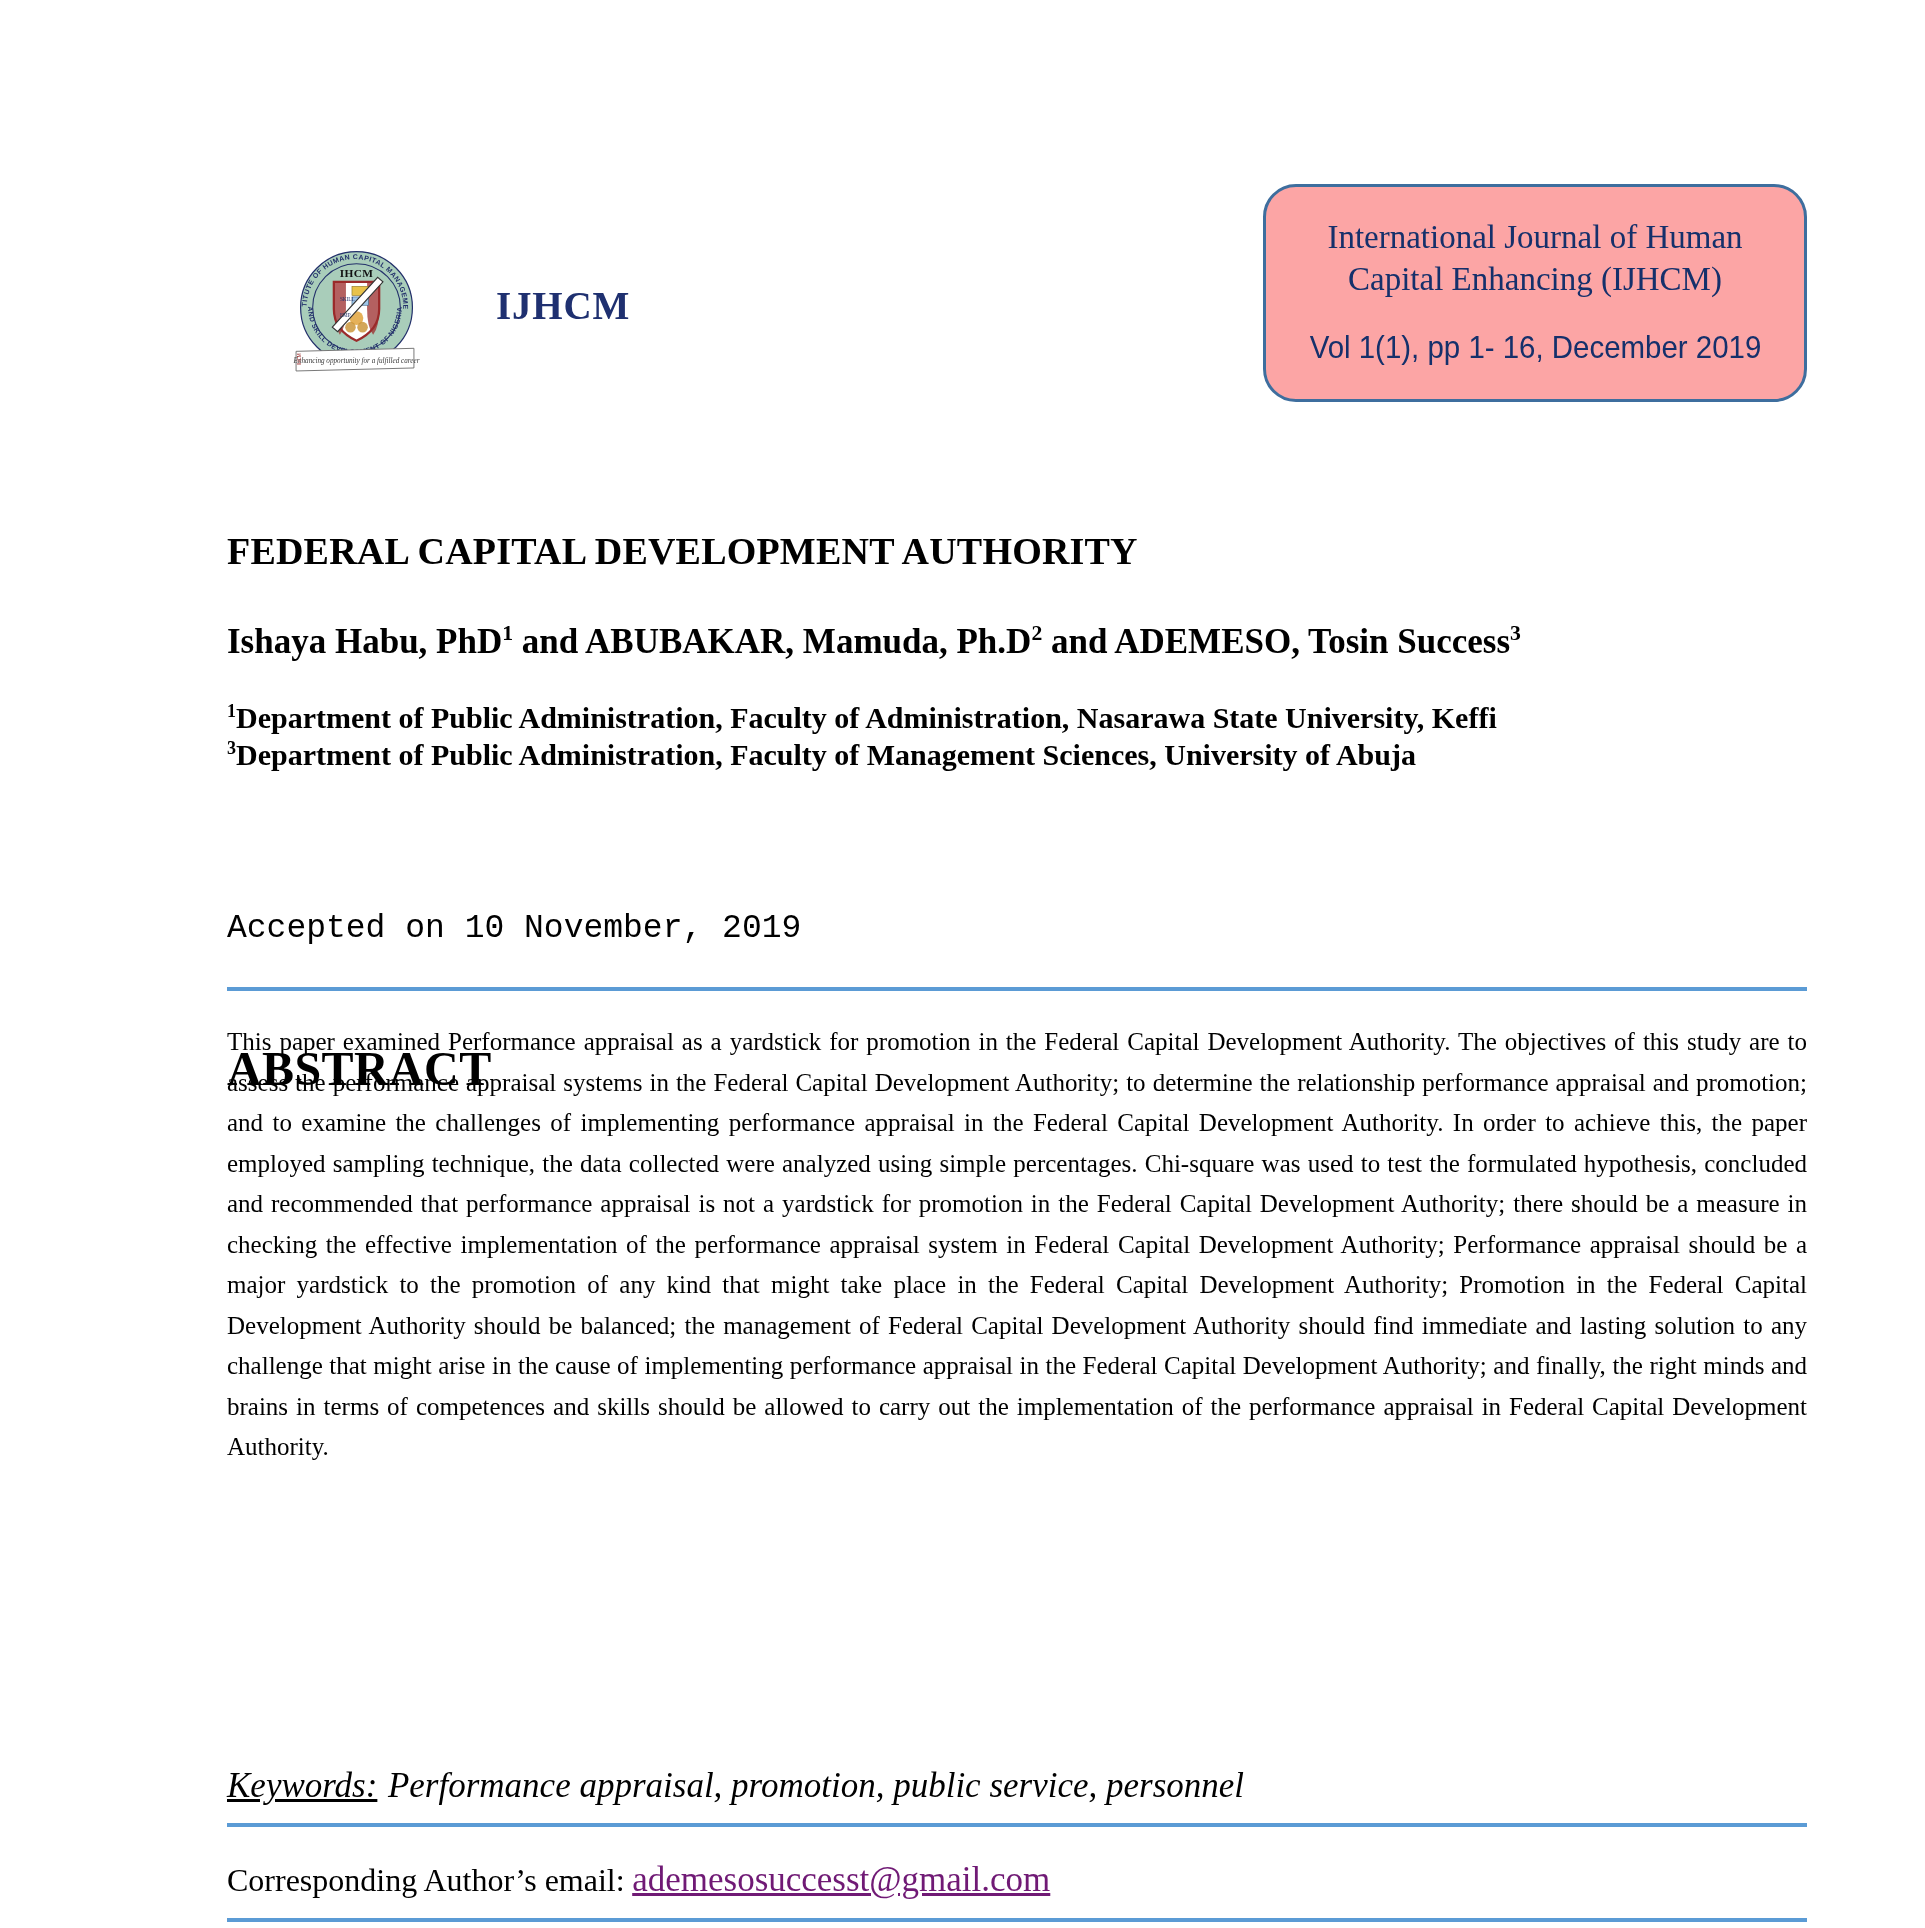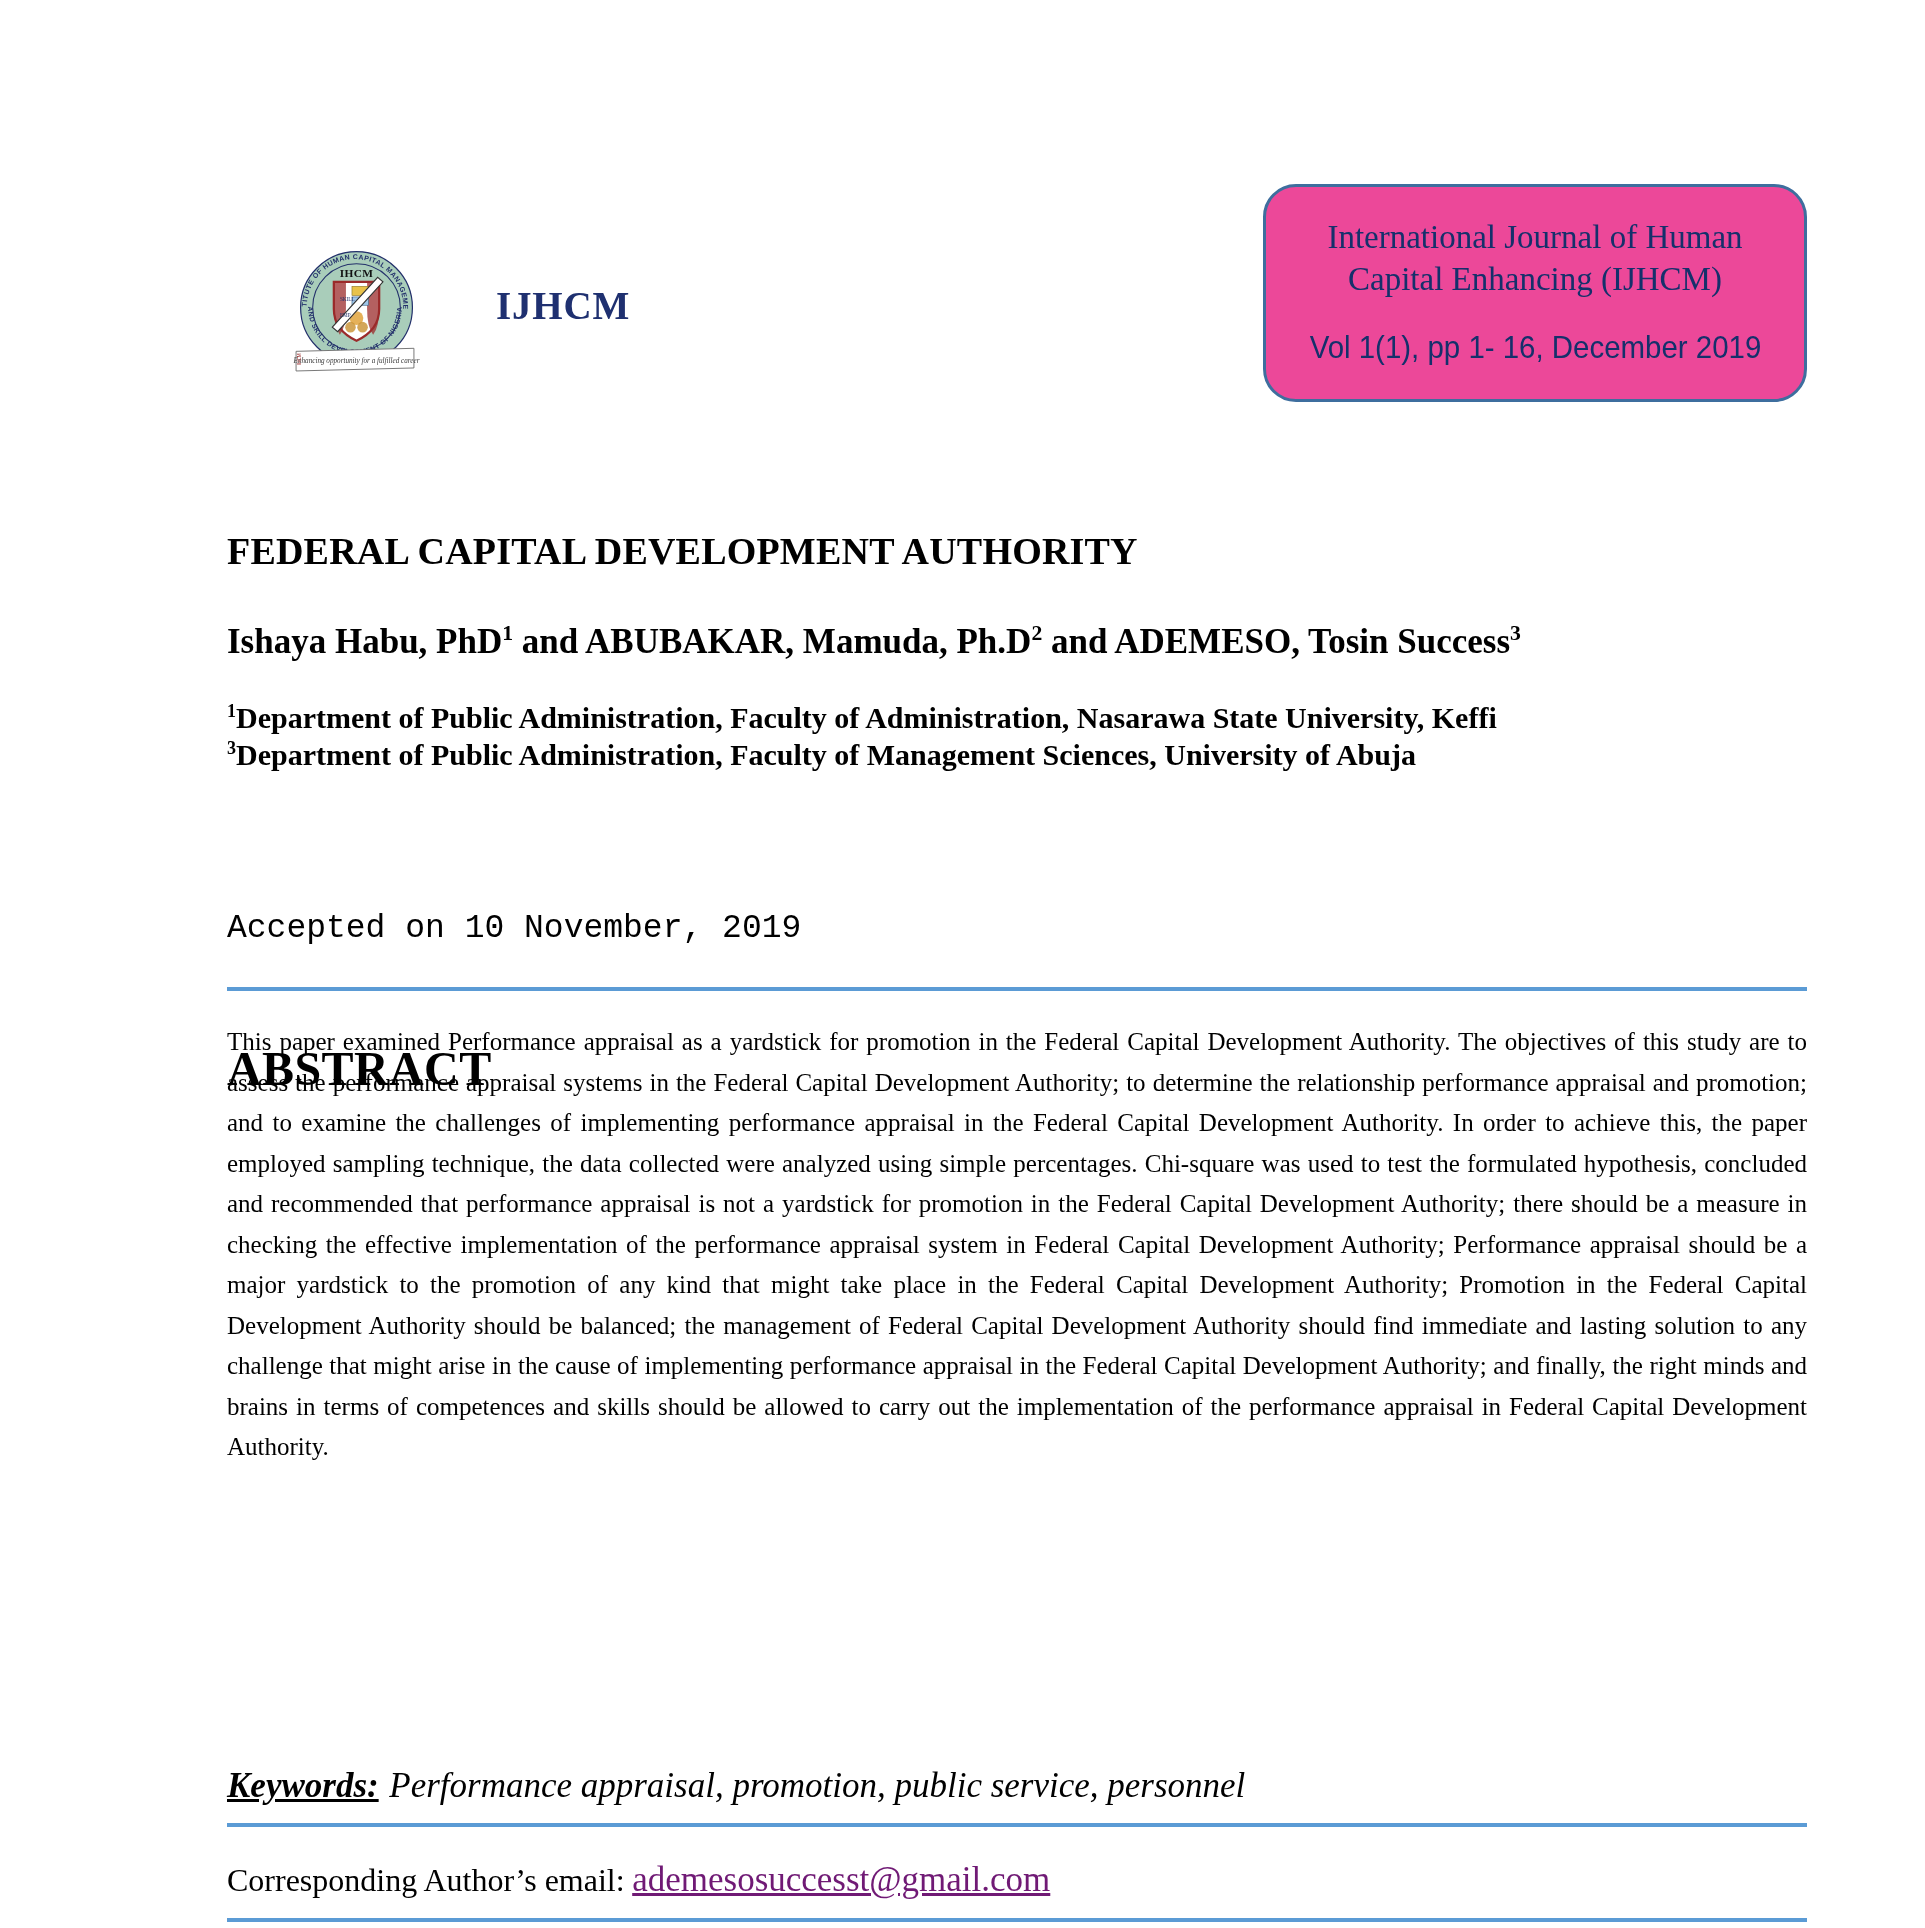--- a/index.html
+++ b/index.html
@@ -60,21 +60,21 @@
     white-space: nowrap;
   }
 
   .journal-badge {
     position: absolute;
     left: 1263px;
     top: 184px;
     width: 544px;
     height: 218px;
     box-sizing: border-box;
-    background: #ec4899;
+    background: #fca5a5;
     border: 3.8px solid #3E6E9E;
     border-radius: 33px;
     display: flex;
     flex-direction: column;
     align-items: center;
     justify-content: flex-start;
     padding-top: 29px;
   }
   .badge-title {
     font-family: "Liberation Serif", serif;
@@ -196,21 +196,21 @@
   .keywords {
     position: absolute;
     top: 1766px;
     left: 0;
     width: 1580px;
     font-family: "Liberation Serif", serif;
     font-size: 35px;
     font-style: italic;
   }
   .keywords .kw-label {
-    font-weight: bold;
+    font-weight: normal;
     font-style: italic;
     text-decoration: underline;
     margin-right: 10.6px;
   }
 
   .corresponding {
     position: absolute;
     top: 1860px;
     left: 0;
     width: 1580px;

